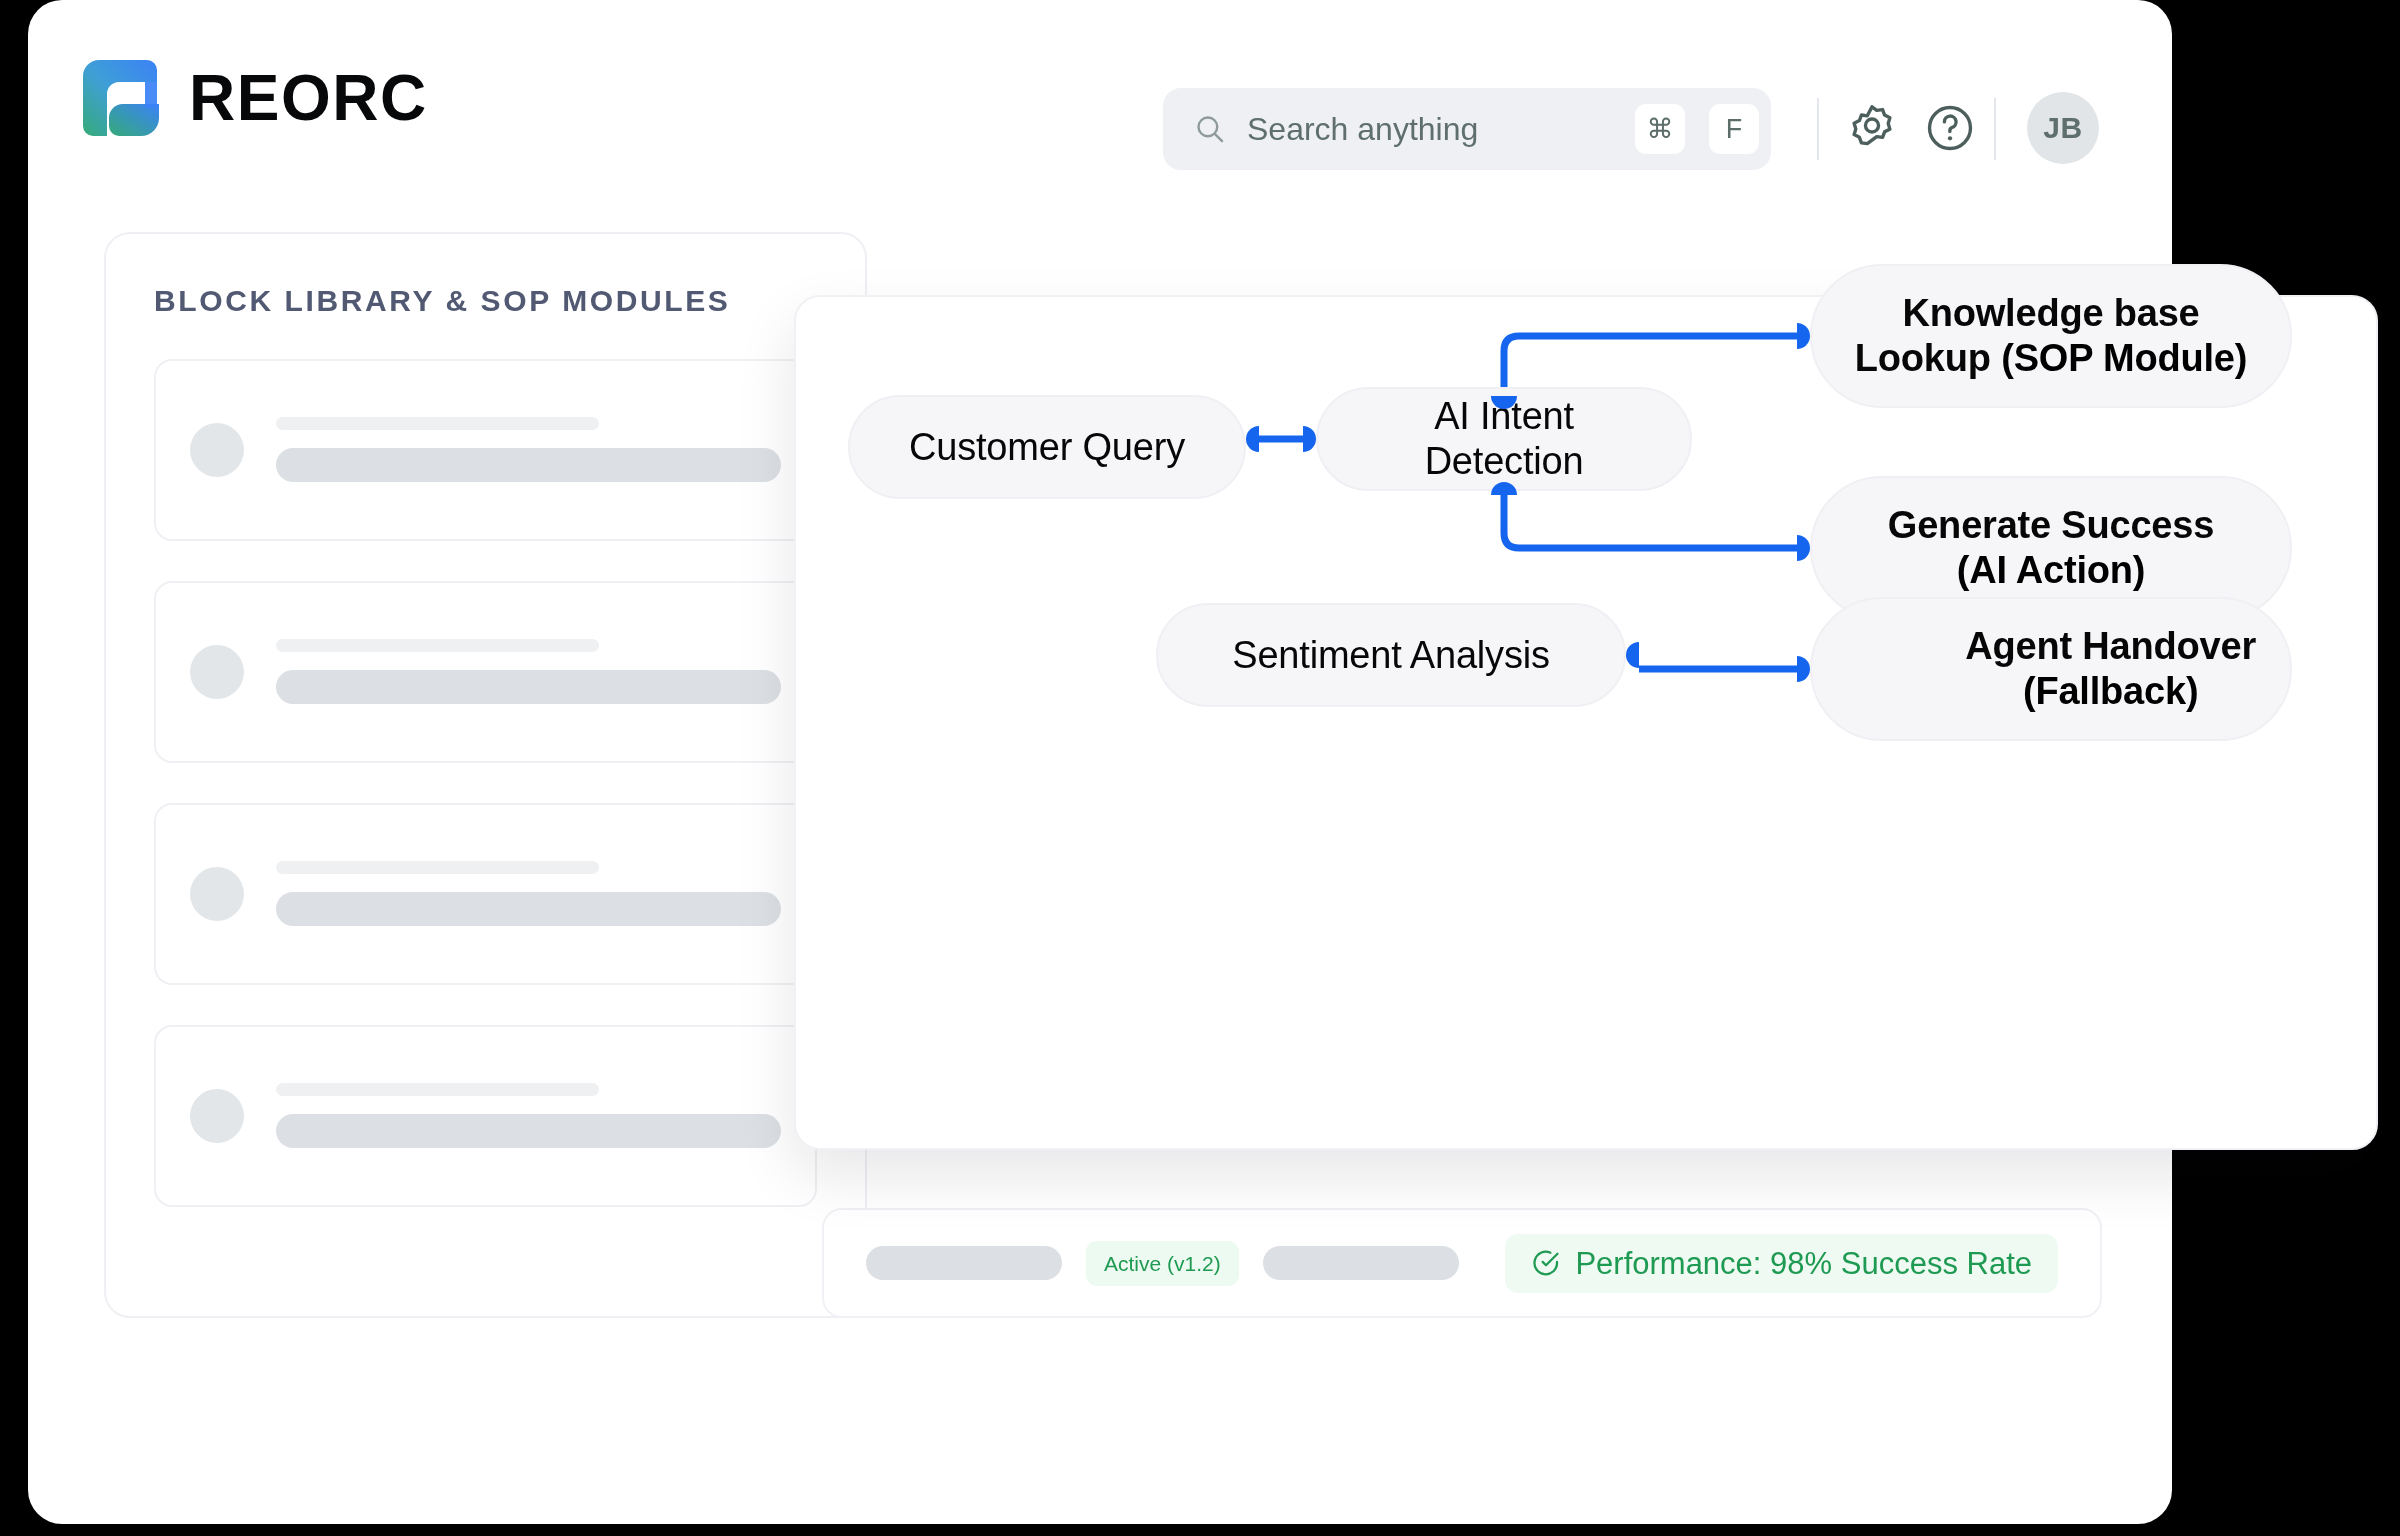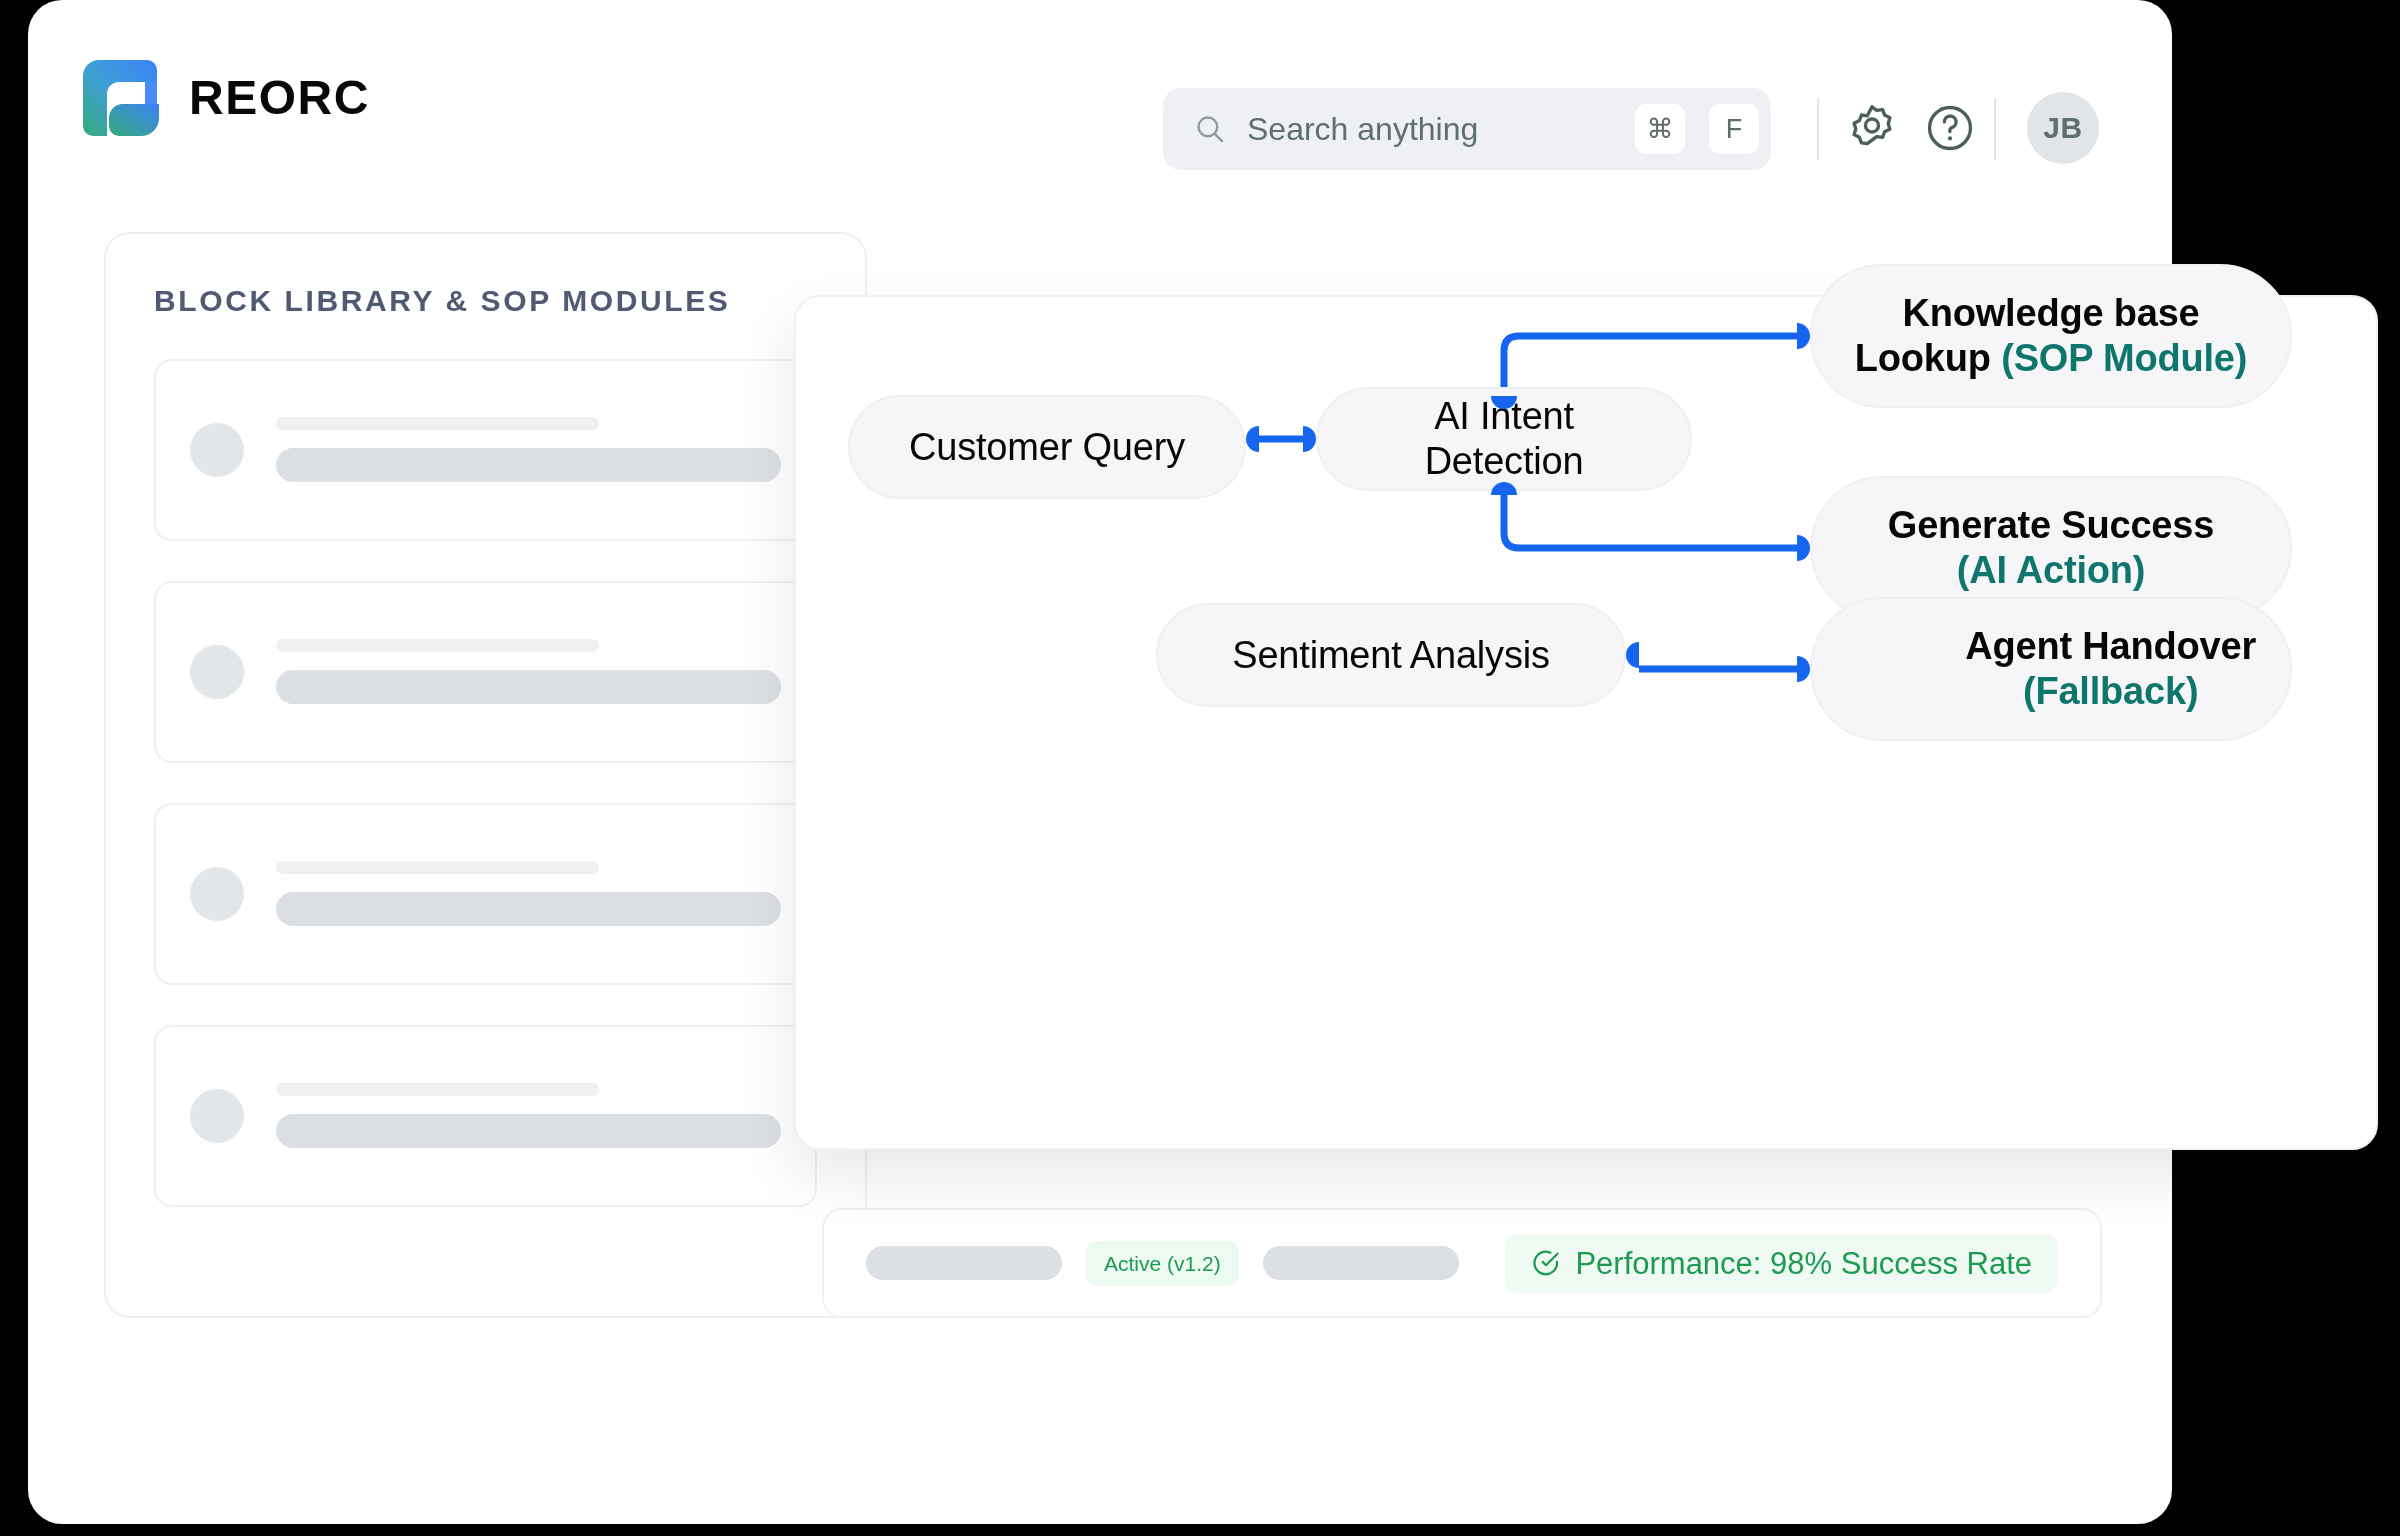--- a/index.html
+++ b/index.html
@@ -46,21 +46,21 @@
     top: 52px;
     display: flex;
     align-items: center;
     gap: 22px;
   }
   .brand-mark {
     width: 92px; height: 92px;
     position: relative;
   }
   .brand-word {
-    font-size: 48px;
+    font-size: 64px;
     font-weight: 700;
     letter-spacing: 1.5px;
     color: #07080a;
     line-height: 1;
   }
 
   
   .search-wrap {
     position: absolute;
     left: 1135px;
@@ -206,21 +206,21 @@
     padding: 0 34px;
     z-index: 3;
   }
   .node-label {
     font-size: 38px;
     font-weight: 700;
     color: #070708;
     line-height: 1.18;
     letter-spacing: -0.2px;
   }
-  .node-sub { color: #0f766e; font-weight: 700; }
+  .node-sub { color: #000000; font-weight: 700; }
 
   .node-single .node-label { font-weight: 500; }
 
   
   .n-customer  { left: 52px;   top: 90px;  width: 398px; height: 104px; margin-top: 8px; }
   .n-intent    { left: 520px;  top: 90px;  width: 376px; height: 104px; }
   .n-kb        { left: 1014px; top: -33px; width: 482px; height: 144px; }
   .n-generate  { left: 1014px; top: 179px; width: 482px; height: 144px; }
   .n-sentiment { left: 360px;  top: 306px; width: 470px; height: 104px; }
   .n-handover  { left: 1014px; top: 300px; width: 482px; height: 144px; justify-content: flex-end; }

